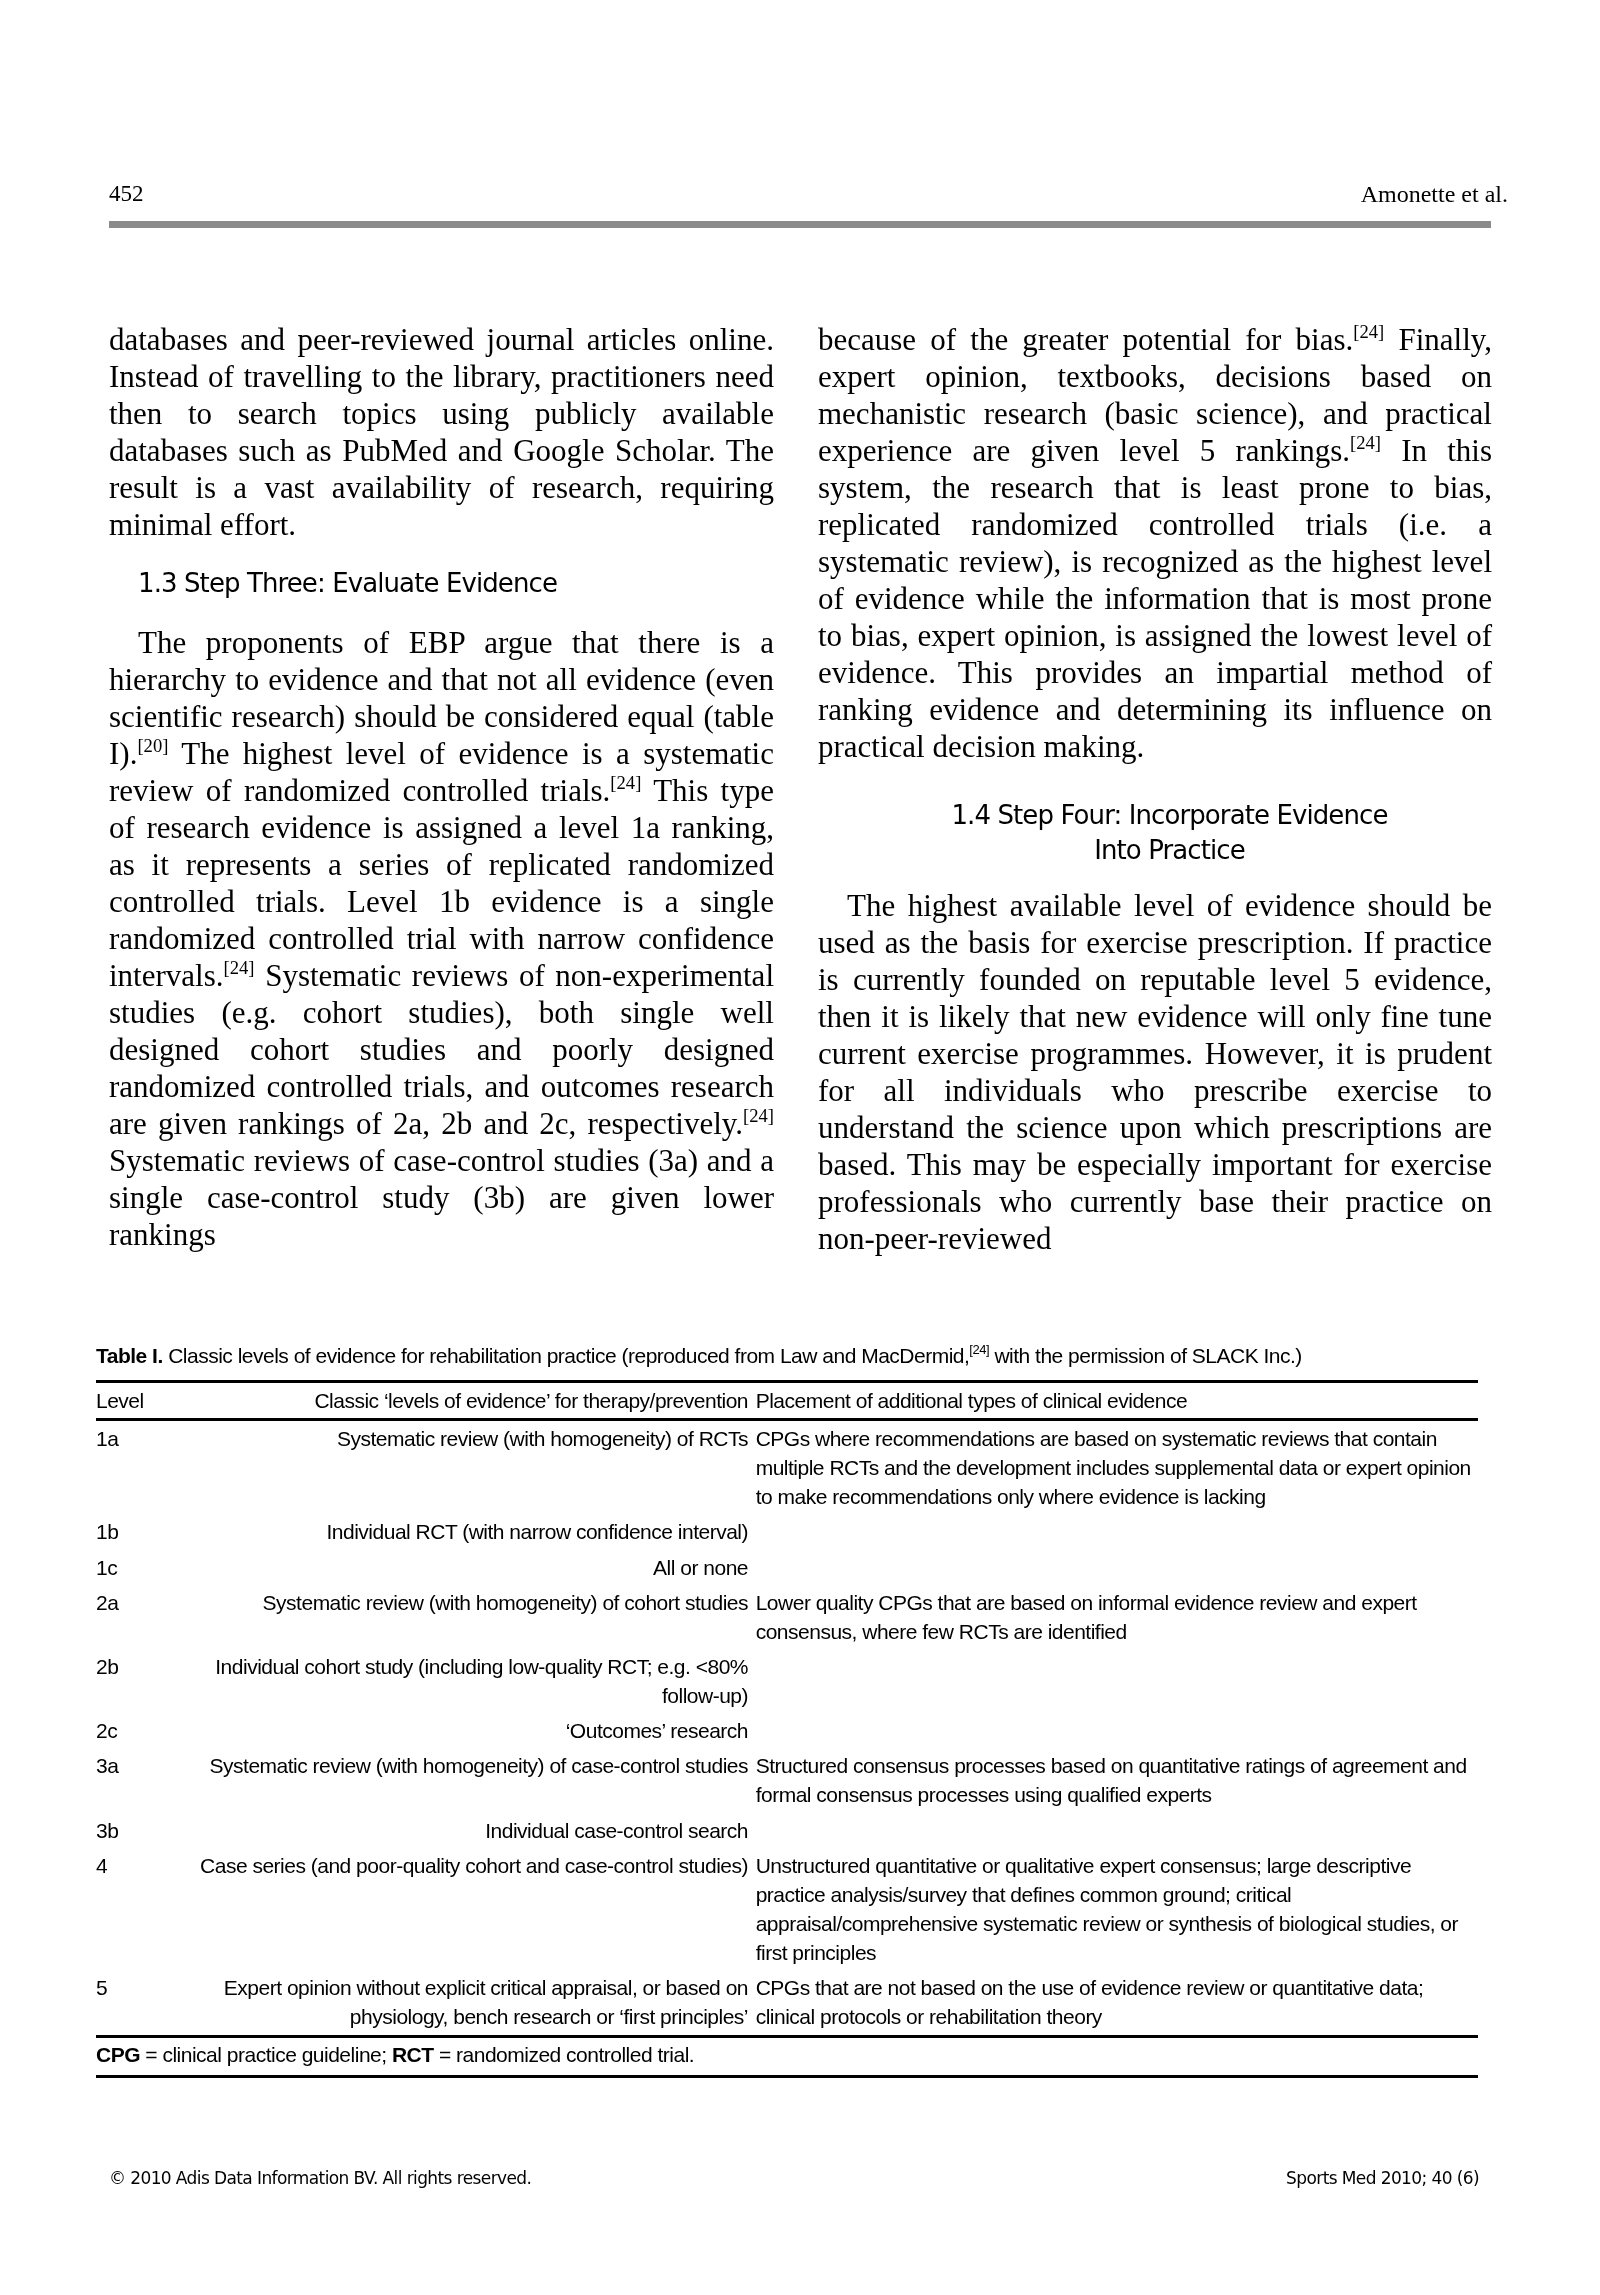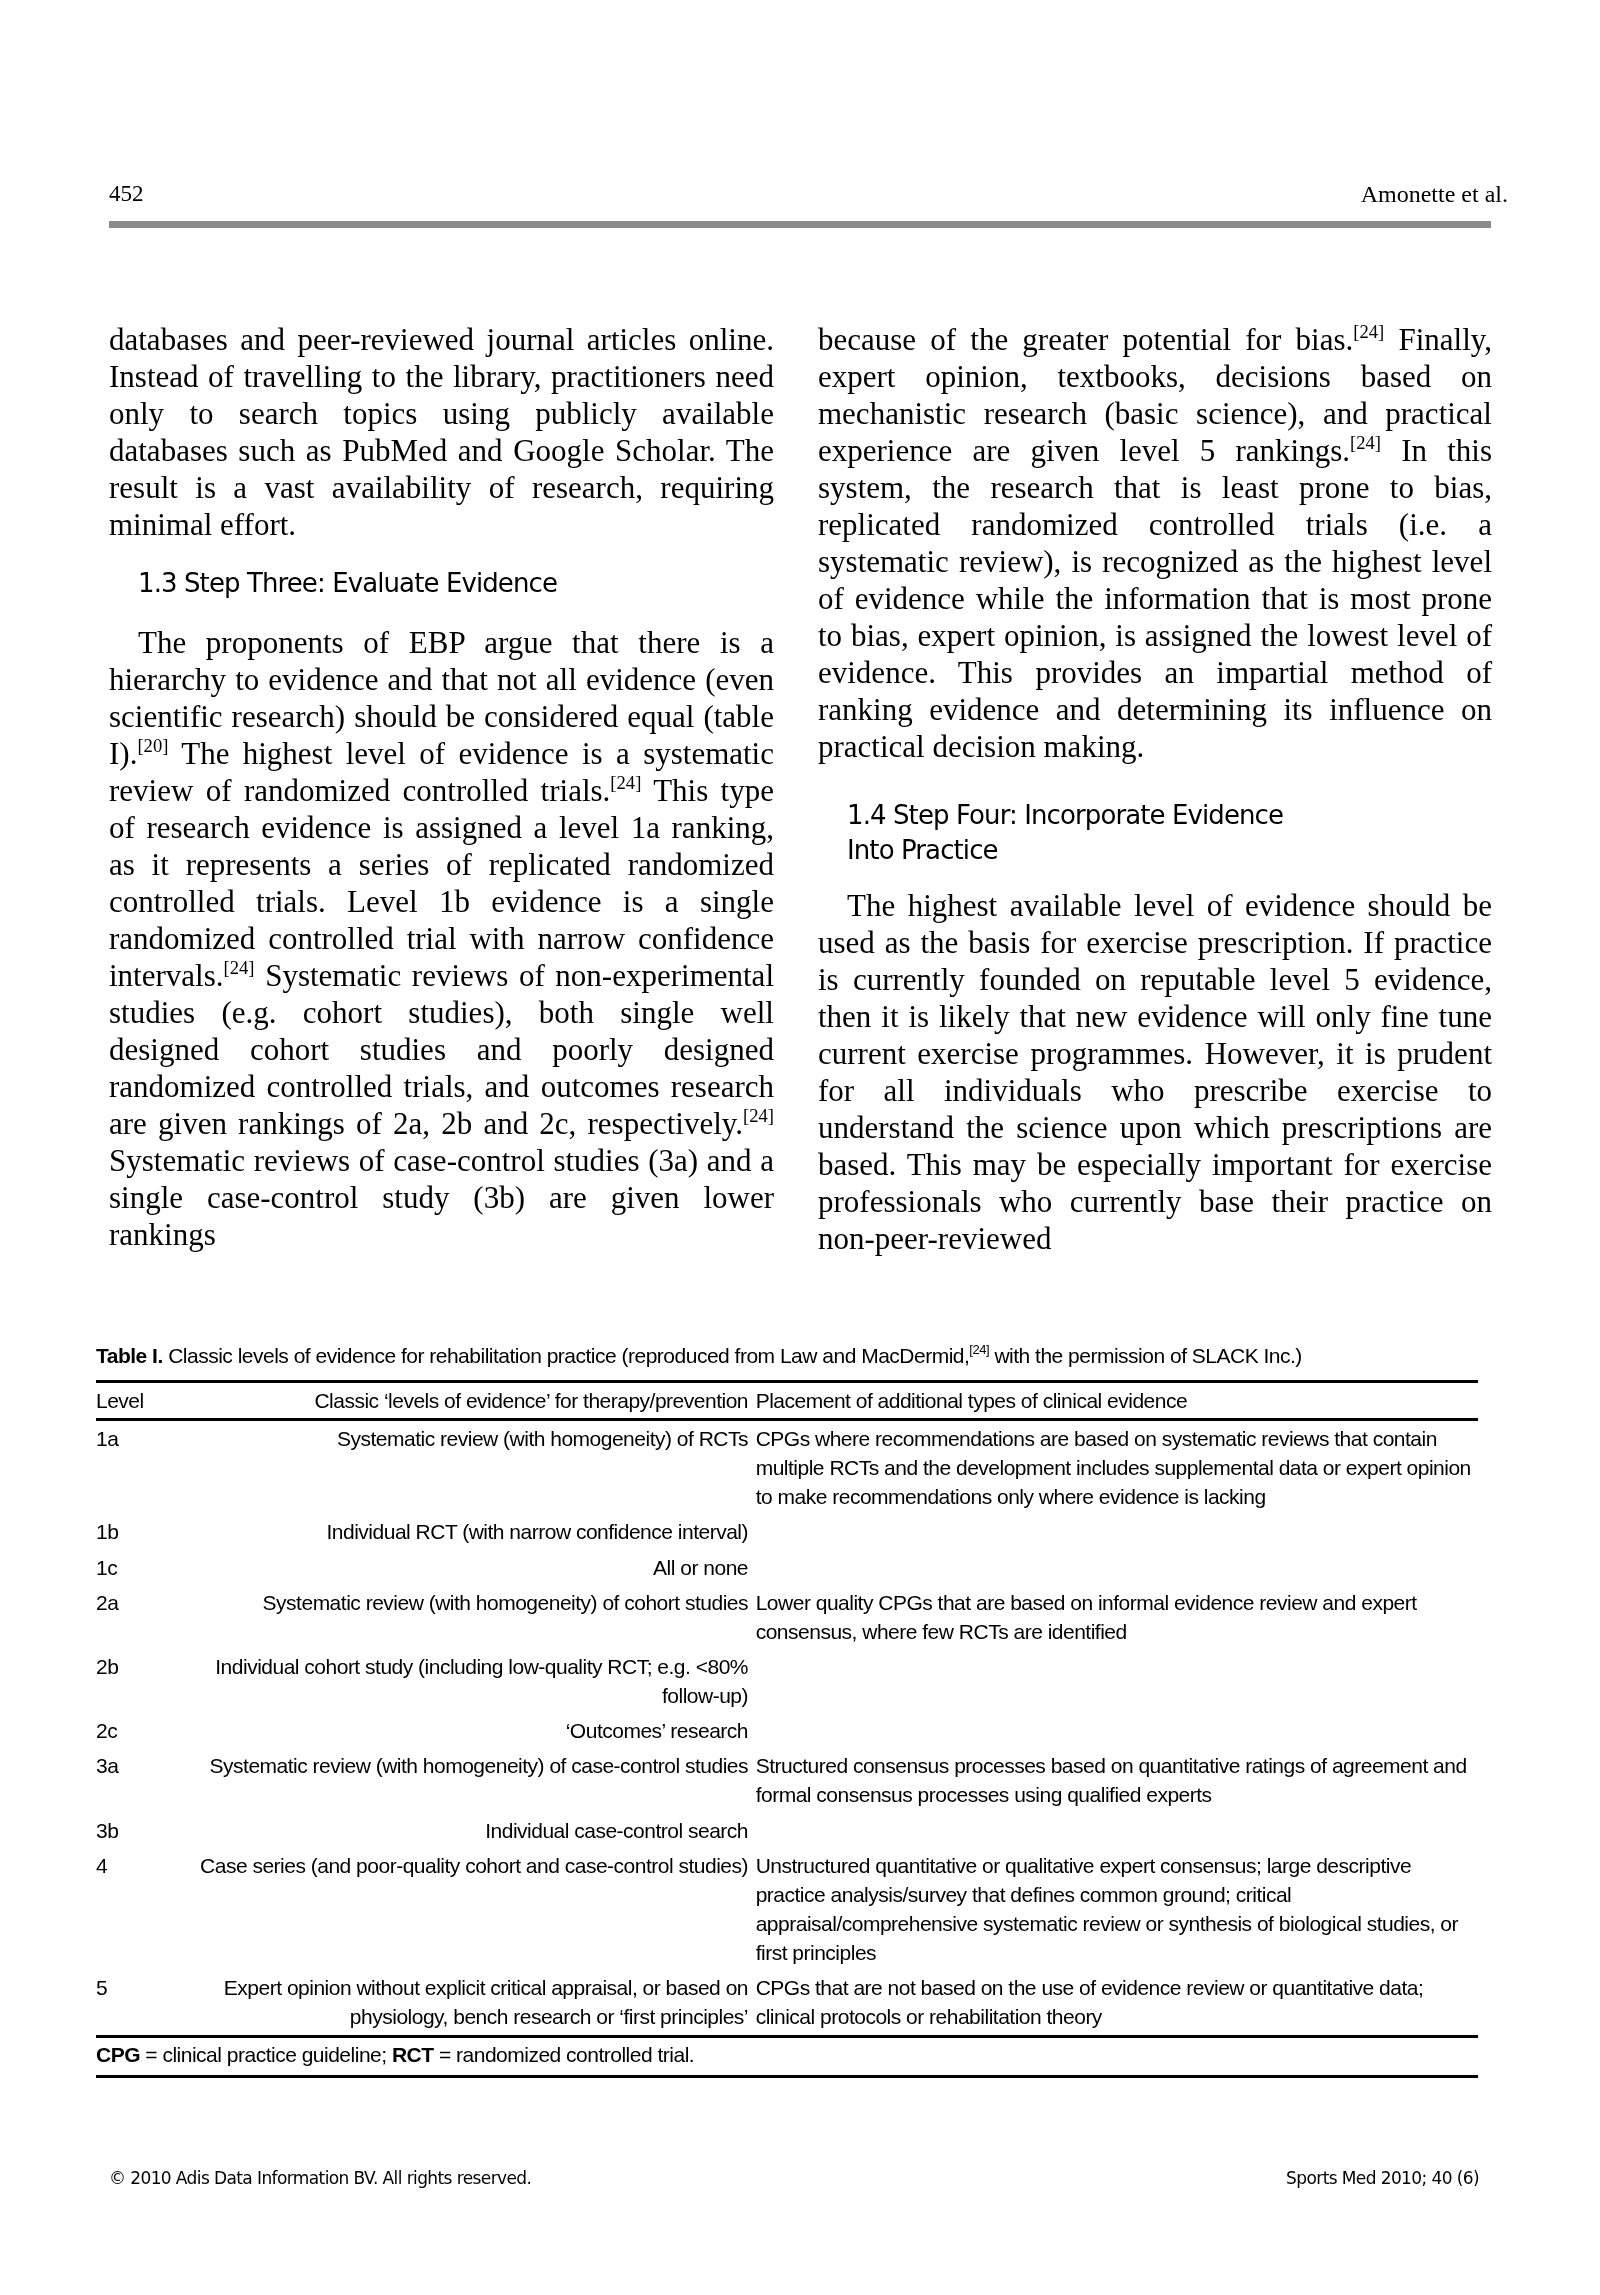--- a/index.html
+++ b/index.html
@@ -9,21 +9,21 @@
   .header-rule { position: absolute; left: 109px; width: 1382px; top: 221px; height: 7px; background: #8a8a8a; }
 
   .column { position: absolute; top: 321px; width: 666px; font-family: "Liberation Serif", serif; font-size: 31px; line-height: 37px; text-align: justify; }
   .col-left { left: 109px; width: 665px; }
   .col-right { left: 818px; width: 674px; }
   .column p { margin: 0; }
   .column p.indent { text-indent: 29px; }
   .column sup { font-size: 18.6px; line-height: 0; vertical-align: 12.4px; }
   .section-heading { font-family: "DejaVu Sans", sans-serif; font-size: 26px; line-height: 35px; margin: 0; padding-left: 29px; font-weight: normal; letter-spacing: -0.9px; text-align: left; }
   .col-left .section-heading { margin-top: 23px; margin-bottom: 23px; }
-  .col-right .section-heading { margin-top: 33px; margin-bottom: 18.6px; }
+  .col-right .section-heading { margin-top: 33px; margin-bottom: 18.6px; text-align: center; }
 
   .table-block { position: absolute; left: 96px; width: 1382px; top: 1343px; font-family: "Liberation Sans", sans-serif; font-size: 21px; letter-spacing: -0.5px; }
   .table-caption { line-height: 26px; margin-bottom: 11px; white-space: nowrap; }
   .table-caption b { font-weight: bold; }
   .table-caption sup { font-size: 13px; vertical-align: 9.3px; line-height: 0; }
   table { border-collapse: collapse; width: 100%; }
   thead tr { border-top: 3.1px solid #000; border-bottom: 3.1px solid #000; }
   thead th { font-weight: normal; text-align: left; padding: 4.6px 0 4.6px 0; line-height: 26px; }
   tbody td { vertical-align: top; padding: 2.3px 0 3.9px 0; line-height: 29px; }
   tbody tr:first-child td { padding-top: 3.1px; }
@@ -37,21 +37,21 @@
   .footer-right { position: absolute; right: 121px; top: 2168px; font-family: "DejaVu Sans", sans-serif; font-size: 17px; letter-spacing: -0.6px; }
 </style>
 </head>
 <body>
 
 <div class="page-number">452</div>
 <div class="running-head">Amonette et al.</div>
 <div class="header-rule"></div>
 
 <div class="column col-left">
-  <p>databases and peer-reviewed journal articles online. Instead of travelling to the library, practitioners need only to search topics using publicly available databases such as PubMed and Google Scholar. The result is a vast availability of research, requiring minimal effort.</p>
+  <p>databases and peer-reviewed journal articles online. Instead of travelling to the library, practitioners need then to search topics using publicly available databases such as PubMed and Google Scholar. The result is a vast availability of research, requiring minimal effort.</p>
   <h2 class="section-heading">1.3 Step Three: Evaluate Evidence</h2>
   <p class="indent"><span>The proponents of EBP argue that there is a hierarchy to evidence and that not all evidence (even scientific research) should be considered equal (table I).</span><sup>[20]</sup><span> The highest level of evidence is a systematic review of randomized controlled trials.</span><sup>[24]</sup><span> This type of research evidence is assigned a level 1a ranking, as it represents a series of replicated randomized controlled trials. Level 1b evidence is a single randomized controlled trial with narrow confidence intervals.</span><sup>[24]</sup><span> Systematic reviews of non-experimental studies (e.g. cohort studies), both single well designed cohort studies and poorly designed randomized controlled trials, and outcomes research are given rankings of 2a, 2b and 2c, respectively.</span><sup>[24]</sup><span> Systematic reviews of case-control studies (3a) and a single case-control study (3b) are given lower rankings</span></p>
 </div>
 
 <div class="column col-right">
   <p><span>because of the greater potential for bias.</span><sup>[24]</sup><span> Finally, expert opinion, textbooks, decisions based on mechanistic research (basic science), and practical experience are given level 5 rankings.</span><sup>[24]</sup><span> In this system, the research that is least prone to bias, replicated randomized controlled trials (i.e. a systematic review), is recognized as the highest level of evidence while the information that is most prone to bias, expert opinion, is assigned the lowest level of evidence. This provides an impartial method of ranking evidence and determining its influence on practical decision making.</span></p>
   <h2 class="section-heading"><span>1.4 Step Four: Incorporate Evidence</span><br><span>Into Practice</span></h2>
   <p class="indent">The highest available level of evidence should be used as the basis for exercise prescription. If practice is currently founded on reputable level 5 evidence, then it is likely that new evidence will only fine tune current exercise programmes. However, it is prudent for all individuals who prescribe exercise to understand the science upon which prescriptions are based. This may be especially important for exercise professionals who currently base their practice on non-peer-reviewed</p>
 </div>
 

